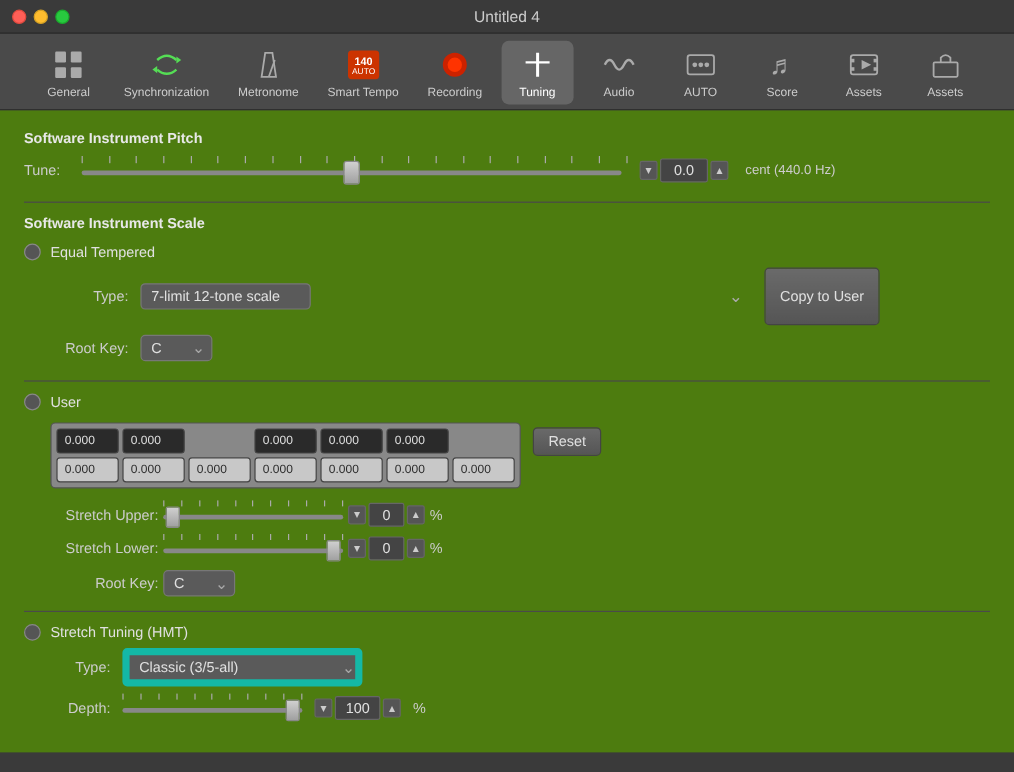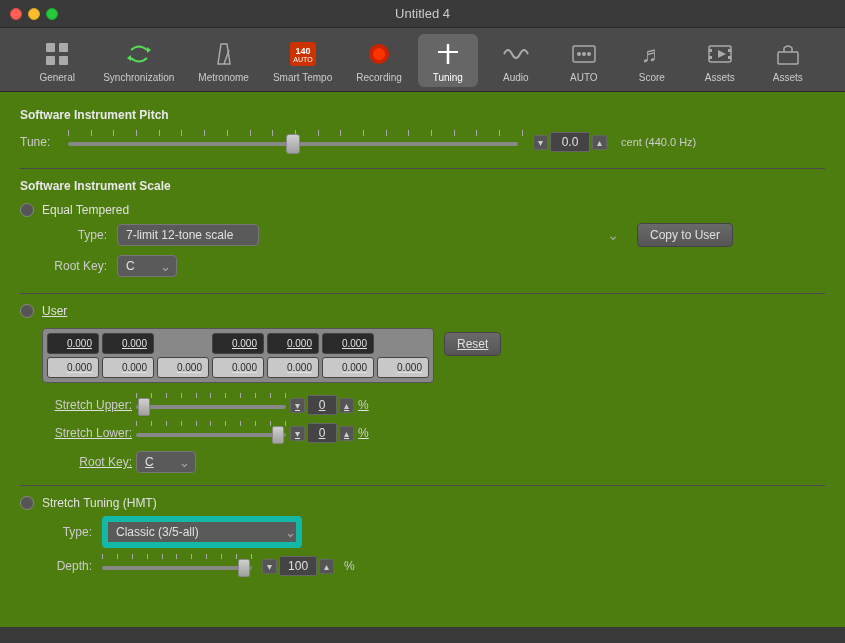--- a/index.html
+++ b/index.html
@@ -228,21 +228,21 @@
       transform: translateY(-50%);
       color: #aaa;
       pointer-events: none;
       font-size: 14px;
     }
     .copy-btn {
       background: linear-gradient(to bottom, #6a6a6a, #555);
       border: 1px solid #444;
       color: #e0e0e0;
       font-size: 12px;
-      padding: 4px 12px;
+      padding: 16px 12px;
       border-radius: 4px;
       cursor: pointer;
       white-space: nowrap;
     }
 
     .rootkey-select-wrapper {
       position: relative;
       display: inline-flex;
       align-items: center;
     }
@@ -264,21 +264,20 @@
       top: 50%;
       transform: translateY(-50%);
       color: #aaa;
       pointer-events: none;
       font-size: 13px;
     }
 
     
     .user-section {
       margin-bottom: 12px;
-      text-decoration: underline;
     }
     .user-radio-row {
       display: flex;
       align-items: center;
       gap: 8px;
       margin-bottom: 10px;
     }
 
     
     .piano-container {
@@ -286,21 +285,21 @@
       gap: 10px;
       align-items: flex-start;
       margin-left: 22px;
       margin-bottom: 12px;
     }
     .key-cell {
       background: #2a2a2a;
       border-radius: 3px;
       color: #e0e0e0;
       font-size: 10px;
-      text-align: right;
+      text-align: left;
       padding: 4px 6px;
       min-width: 52px;
       cursor: pointer;
       border: 1px solid #444;
     }
     .key-cell.white-key {
       background: #c8c8c8;
       color: #2a2a2a;
     }
     .reset-btn {

